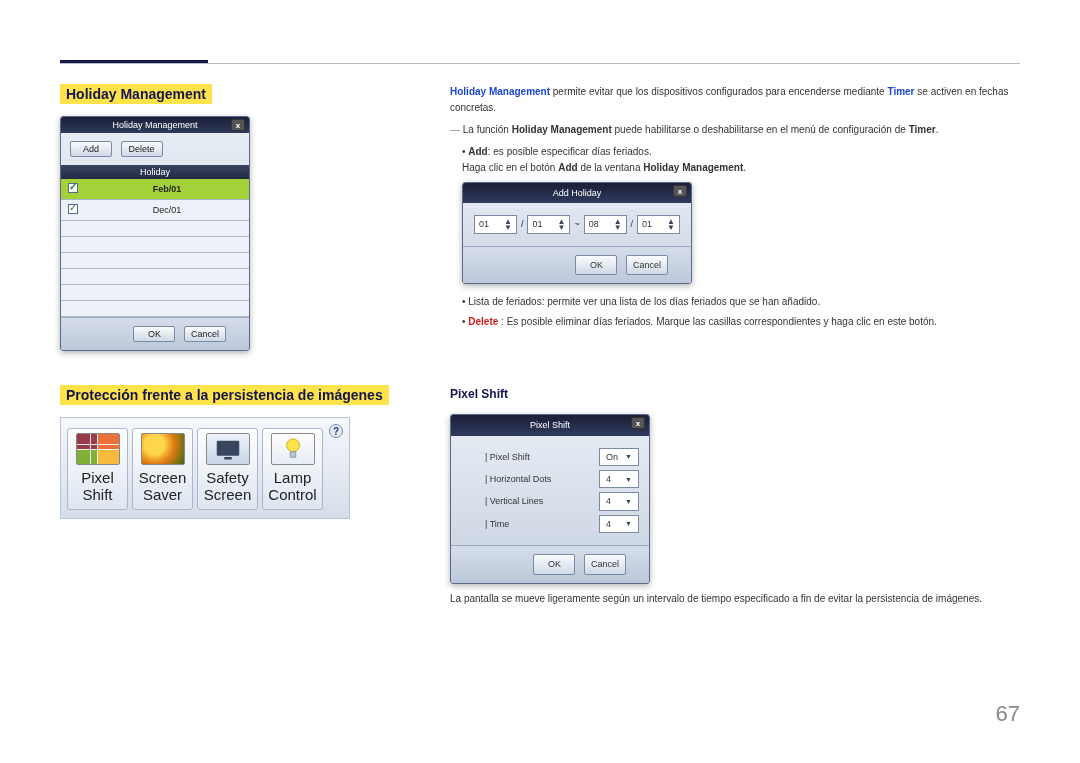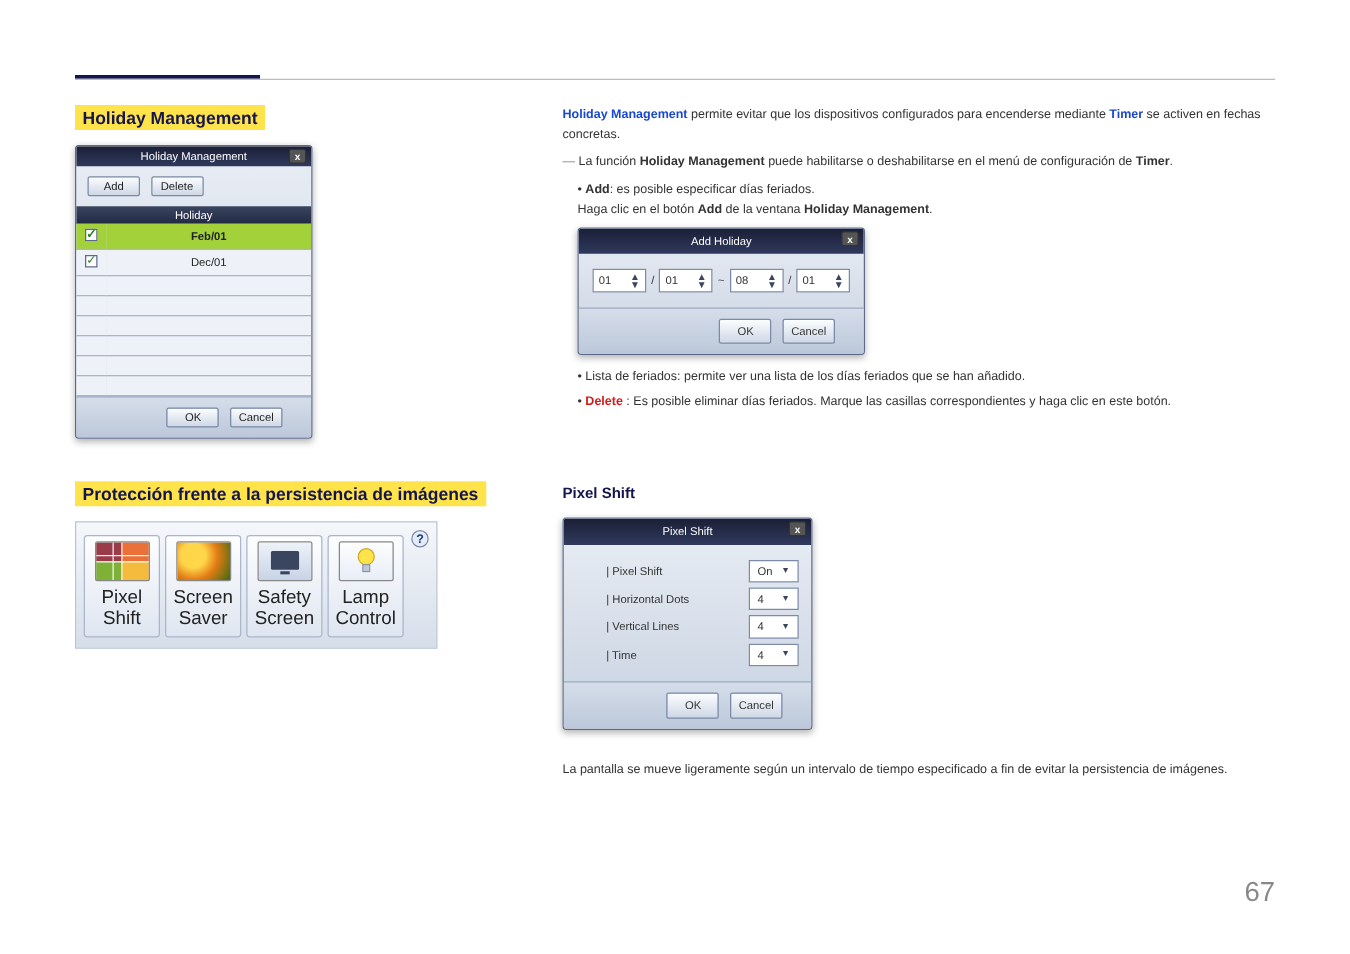--- a/index.html
+++ b/index.html
@@ -470,19 +470,19 @@
                 <span class="caret-down">▼</span>
               </span>
           </div>
         </div>
         <div class="dlg-footer">
           <span class="dlg-btn">OK</span>
           <span class="dlg-btn">Cancel</span>
         </div>
       </div>
 
-      <p style="margin-top:24px;">La pantalla se mueve ligeramente según un intervalo de tiempo especificado a fin de evitar la persistencia de imágenes.</p>
+      <p style="margin-top:7px;">La pantalla se mueve ligeramente según un intervalo de tiempo especificado a fin de evitar la persistencia de imágenes.</p>
     </div>
   </div>
 
 </div>
 
 <span class="page-num">67</span>
 
 </body></html>

